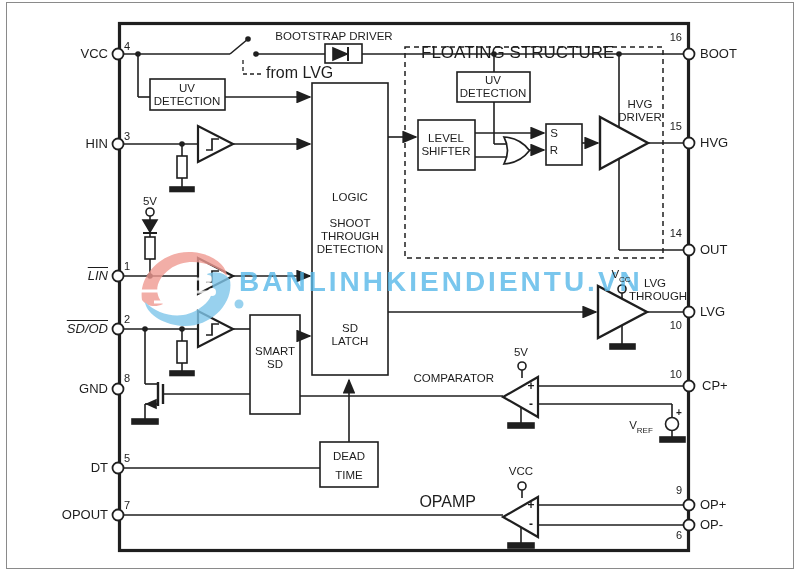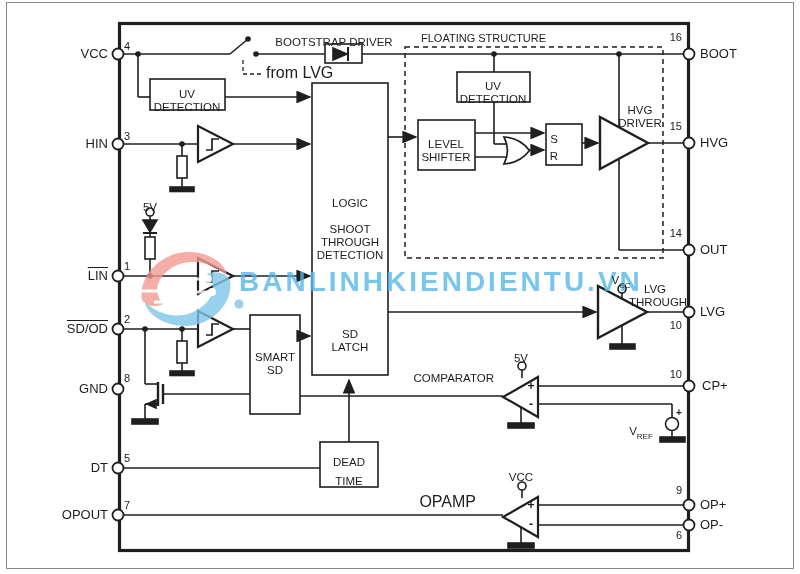--- a/index.html
+++ b/index.html
@@ -3,24 +3,24 @@
 <meta charset="utf-8">
 <style>
   html,body{margin:0;padding:0;background:#fff;}
   #canvas{position:relative;width:800px;height:574px;background:#fff;overflow:hidden;
           font-family:"Liberation Sans",sans-serif;color:#1d1d1d;}
   #frame{position:absolute;left:6px;top:2px;width:786px;height:565px;border:1px solid #8a8a8a;}
   svg{position:absolute;left:0;top:0;}
   .lbl{position:absolute;font-size:13px;color:#1d1d1d;white-space:nowrap;line-height:14px;}
   .num{position:absolute;font-size:11px;color:#1d1d1d;white-space:nowrap;}
   .blk{position:absolute;font-size:11.5px;color:#1d1d1d;text-align:center;
-       transform:translate(-50%,-50%);line-height:13px;margin-top:6px;}
+       transform:translate(-50%,-50%);line-height:13px;}
   .wrap{white-space:normal;}
   .ra{text-align:right;}
-  .ov{text-decoration:overline;}
+  .ov{text-decoration:overline;font-style:italic;}
   .sign{position:absolute;font-size:12px;font-weight:bold;color:#1d1d1d;transform:translate(-50%,-50%);}
   #watermark{position:absolute;left:239px;top:266px;font-size:28px;font-weight:bold;
              letter-spacing:3px;opacity:.78;transform:scaleY(.97);white-space:nowrap;}
   sub{font-size:8px;}
 </style>
 </head>
 <body>
 
 <div id="canvas">
   <div id="frame"></div>
@@ -257,21 +257,21 @@
 
   <div class="num ra" style="left:662px;top:31px;width:20px">16</div>
   <div class="num ra" style="left:662px;top:120px;width:20px">15</div>
   <div class="num ra" style="left:662px;top:227px;width:20px">14</div>
   <div class="num ra" style="left:662px;top:319px;width:20px">10</div>
   <div class="num ra" style="left:662px;top:368px;width:20px">10</div>
   <div class="num ra" style="left:662px;top:484px;width:20px">9</div>
   <div class="num ra" style="left:662px;top:529px;width:20px">6</div>
 
   <div class="blk" style="left:334px;top:36px">BOOTSTRAP DRIVER</div>
-  <div class="lbl" style="left:421px;top:31px;font-size:11px">FLOATING STRUCTURE</div>
+  <div class="lbl" style="left:421px;top:46px;font-size:17px">FLOATING STRUCTURE</div>
   <div class="lbl" style="left:266px;top:66px;font-size:16px">from LVG</div>
   <div class="blk wrap" style="left:187px;top:95px;width:72px">UV DETECTION</div>
   <div class="blk wrap" style="left:493px;top:87px;width:72px">UV DETECTION</div>
   <div class="blk wrap" style="left:446px;top:145px;width:50px">LEVEL SHIFTER</div>
   <div class="blk" style="left:554px;top:133px">S</div>
   <div class="blk" style="left:554px;top:150px">R</div>
   <div class="blk wrap" style="left:640px;top:111px;width:50px">HVG DRIVER</div>
   <div class="blk" style="left:350px;top:197px">LOGIC</div>
   <div class="blk wrap" style="left:350px;top:236px;width:72px">SHOOT THROUGH DETECTION</div>
   <div class="blk wrap" style="left:350px;top:335px;width:44px">SD LATCH</div>

